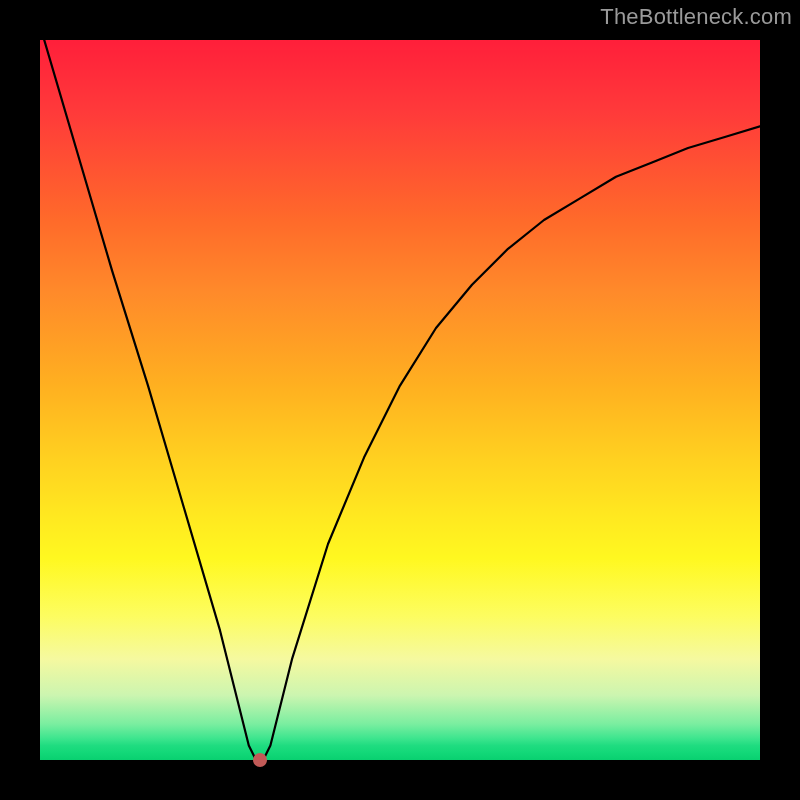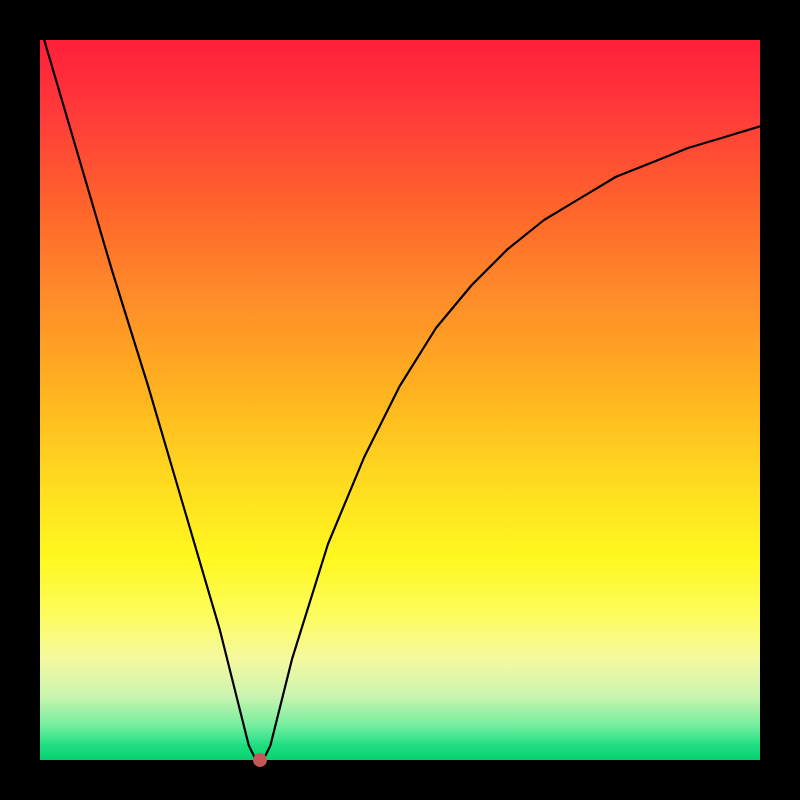--- a/index.html
+++ b/index.html
@@ -65,20 +65,21 @@
     font-size: 22px;
     font-weight: 500;
     letter-spacing: 0.2px;
     user-select: none;
   }
 </style>
 </head>
 <body>
 
 <div class="frame">
+  <div class="watermark">TheBottleneck.com</div>
 
   <div class="plot">
     <svg class="curve" viewBox="0 0 720 720" preserveAspectRatio="none">
       <path id="curve-path" fill="none" stroke="#000" stroke-width="2.2" stroke-linecap="round" stroke-linejoin="round" d="M0.00 -14.40 L36.00 108.00 L72.00 230.40 L108.00 345.60 L144.00 468.00 L180.00 590.40 L194.40 648.00 L208.80 705.60 L216.00 720.00 L223.20 720.00 L230.40 705.60 L237.60 676.80 L252.00 619.20 L288.00 504.00 L324.00 417.60 L360.00 345.60 L396.00 288.00 L432.00 244.80 L468.00 208.80 L504.00 180.00 L540.00 158.40 L576.00 136.80 L612.00 122.40 L648.00 108.00 L684.00 97.20 L720.00 86.40"></path>
     </svg>
     <div id="opt-marker" class="marker" style="left: 219.6px; top: 720px;"></div>
   </div>
 </div>
 
 </body></html>

